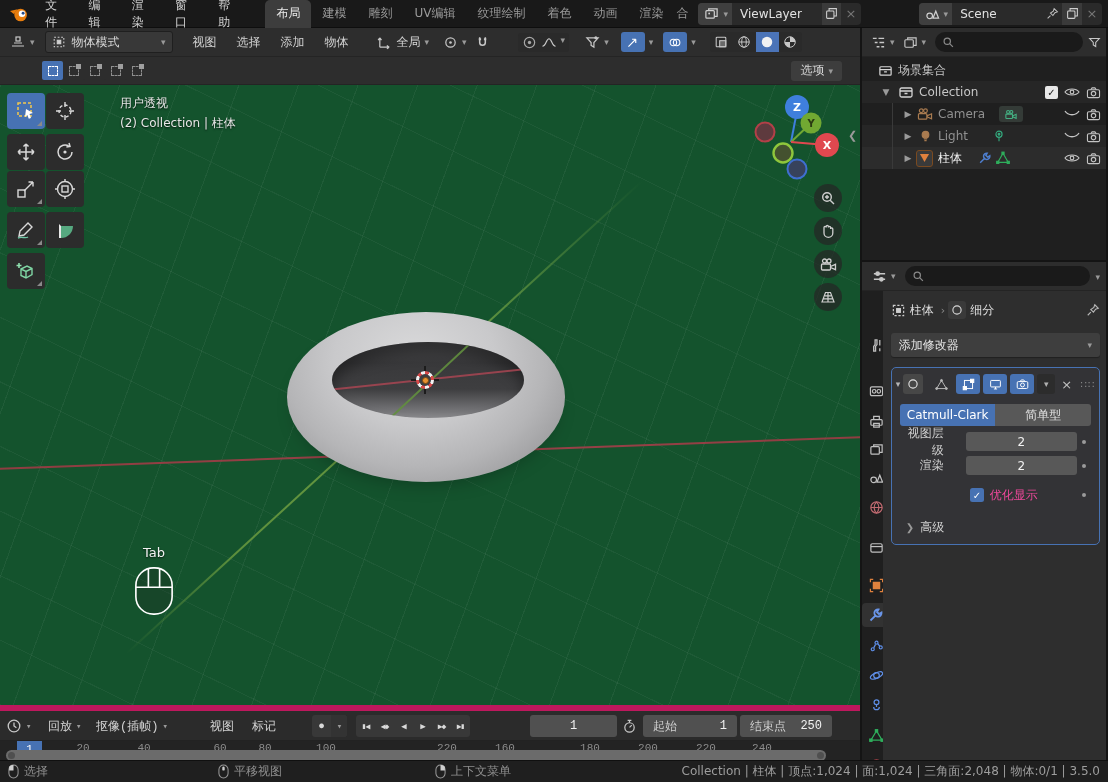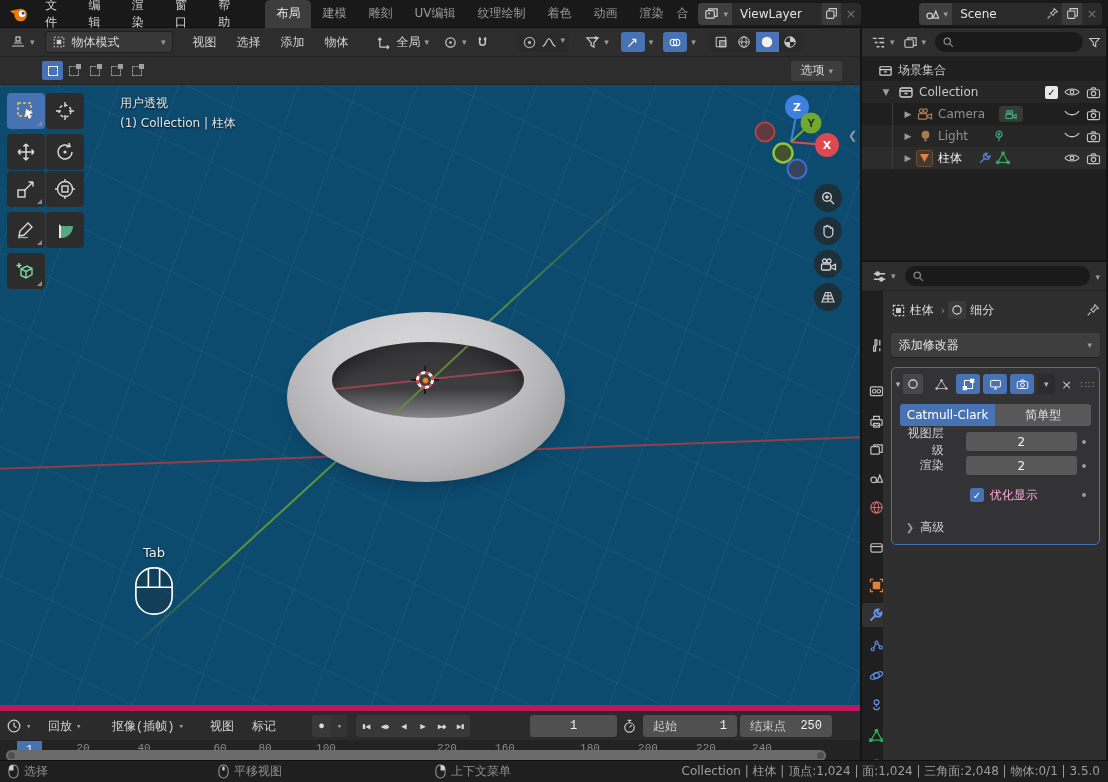--- a/index.html
+++ b/index.html
@@ -57,21 +57,21 @@
     background:#2d2d2d; border-radius:2px; }
   .selmode .sm.active { background:#4772b3; }
   .sm i { display:block; width:10px; height:10px; border:1px dashed #c9c9c9; }
   .sm.active i { border-color:#fff; }
   .sm i.sq2 { border-style:dashed; border-color:#8f8f8f; position:relative; }
   .sm i.sq2::after { content:""; position:absolute; right:-3px; top:-3px; width:5px; height:5px; background:#9f9f9f; }
   .options-btn { margin-left:auto; margin-right:12px; background:#3d3d3d; height:20px; border-radius:3px;
     display:flex; align-items:center; padding:0 9px; color:#d8d8d8; }
 
   
-  .viewport { position:relative; flex:1 1 auto; overflow:hidden; background:#0c4a6e; }
+  .viewport { position:relative; flex:1 1 auto; overflow:hidden; background:#14532d; }
   .vp-grid { position:absolute; inset:0;
     background:
       repeating-linear-gradient(110deg, rgba(255,255,255,0.05) 0 1px, transparent 1px 56px),
       repeating-linear-gradient(26deg,  rgba(255,255,255,0.045) 0 1px, transparent 1px 58px);
   }
   .axis-line { position:absolute; height:2px; }
   .axis-x { width:900px; left:-19px; top:367px; transform:rotate(-2.1deg);
     background:linear-gradient(90deg, #9c3a43, #a73f4b 60%, #9c3a43); opacity:.9; }
   .axis-y { width:920px; left:-35px; top:294px; transform:rotate(-42.5deg);
     background:linear-gradient(90deg, transparent 6%, #5d8f3c 22%, #6a9c42 55%, rgba(93,143,60,0) 82%); }
@@ -199,21 +199,21 @@
   .frow { display:flex; align-items:center; height:23px; margin:1px 4px 0; }
   .frow .lab { width:66px; text-align:right; color:#cfcfcf; padding-right:22px; }
   .frow .val { flex:1; background:#585858; border-radius:3px; height:19px; display:flex;
     align-items:center; justify-content:center; color:#f3f3f3; }
   .dotcol { width:14px; display:flex; justify-content:center; }
   .dotcol i { width:4px; height:4px; border-radius:50%; background:#9a9a9a; }
   .chkrow { display:flex; align-items:center; height:24px; margin:6px 4px 0 74px; }
   .bluechk { width:14px; height:14px; background:#4772b3; border-radius:2.5px; color:#fff; font-size:10px;
     display:flex; align-items:center; justify-content:center; }
   .bluechk::after { content:"✓"; }
-  .chkrow .clab { margin-left:6px; color:#f9a8d4; flex:1; }
+  .chkrow .clab { margin-left:6px; color:#ec4899; flex:1; }
   .advrow { display:flex; align-items:center; margin:12px 4px 0 10px; color:#cfcfcf; }
   .advrow .ar { color:#9a9a9a; margin-right:6px; font-size:10px; }
 
   
   .statusbar { flex:0 0 22px; background:#1f1f1f; border-top:1px solid #101010; display:flex;
     align-items:center; color:#8f8f8f; position:relative; }
   .sb-item { display:flex; align-items:center; gap:5px; position:absolute; }
   .sb-info { position:absolute; right:8px; color:#9d9d9d; }
 </style>
 </head>
@@ -432,21 +432,21 @@
         </div>
 
         <div class="cursor3d">
           <span class="vline"></span>
             <span class="hline"></span>
           <span class="ring"></span>
           <span class="dot"></span>
         </div>
 
         <div class="vp-text l1">用户透视</div>
-        <div class="vp-text l2">(1) Collection | 柱体</div>
+        <div class="vp-text l2">(2) Collection | 柱体</div>
 
         <div class="tools">
           <div class="tool-group">
             <div class="tool-btn active">
               <svg width="22" height="22" viewBox="0 0 22 22" fill="none">
                 <rect x="3" y="3" width="13" height="13" stroke="#f3c74d" stroke-width="1.5" stroke-dasharray="3 2"></rect>
                 <path d="M11 9 L18 13 L14.5 14 L16 18 L13.8 18.8 L12.3 15 L10 17 Z" fill="#fff"></path>
               </svg>
                 <span class="corner"></span>
             </div>
@@ -569,21 +569,21 @@
         <div class="tl-header">
           <div style="left:6px;" class="dd">
             <svg width="16" height="16" viewBox="0 0 16 16" fill="none" stroke="#c8c8c8" stroke-width="1.3">
               <circle cx="8" cy="8" r="5.8"></circle>
                 <path d="M8 4.5 V8 l2.4 1.8"></path>
             </svg>
           </div>
           <div style="left:48px;" class="tl-menu dd">
               <span>回放</span>
             </div>
-          <div style="left:112px;" class="tl-menu dd">
+          <div style="left:96px;" class="tl-menu dd">
               <span>抠像(插帧)</span>
             </div>
           <div style="left:210px;" class="tl-menu">
               <span>视图</span>
             </div>
           <div style="left:252px;" class="tl-menu">
               <span>标记</span>
             </div>
 
           <div style="left:312px;" class="pb-group">

